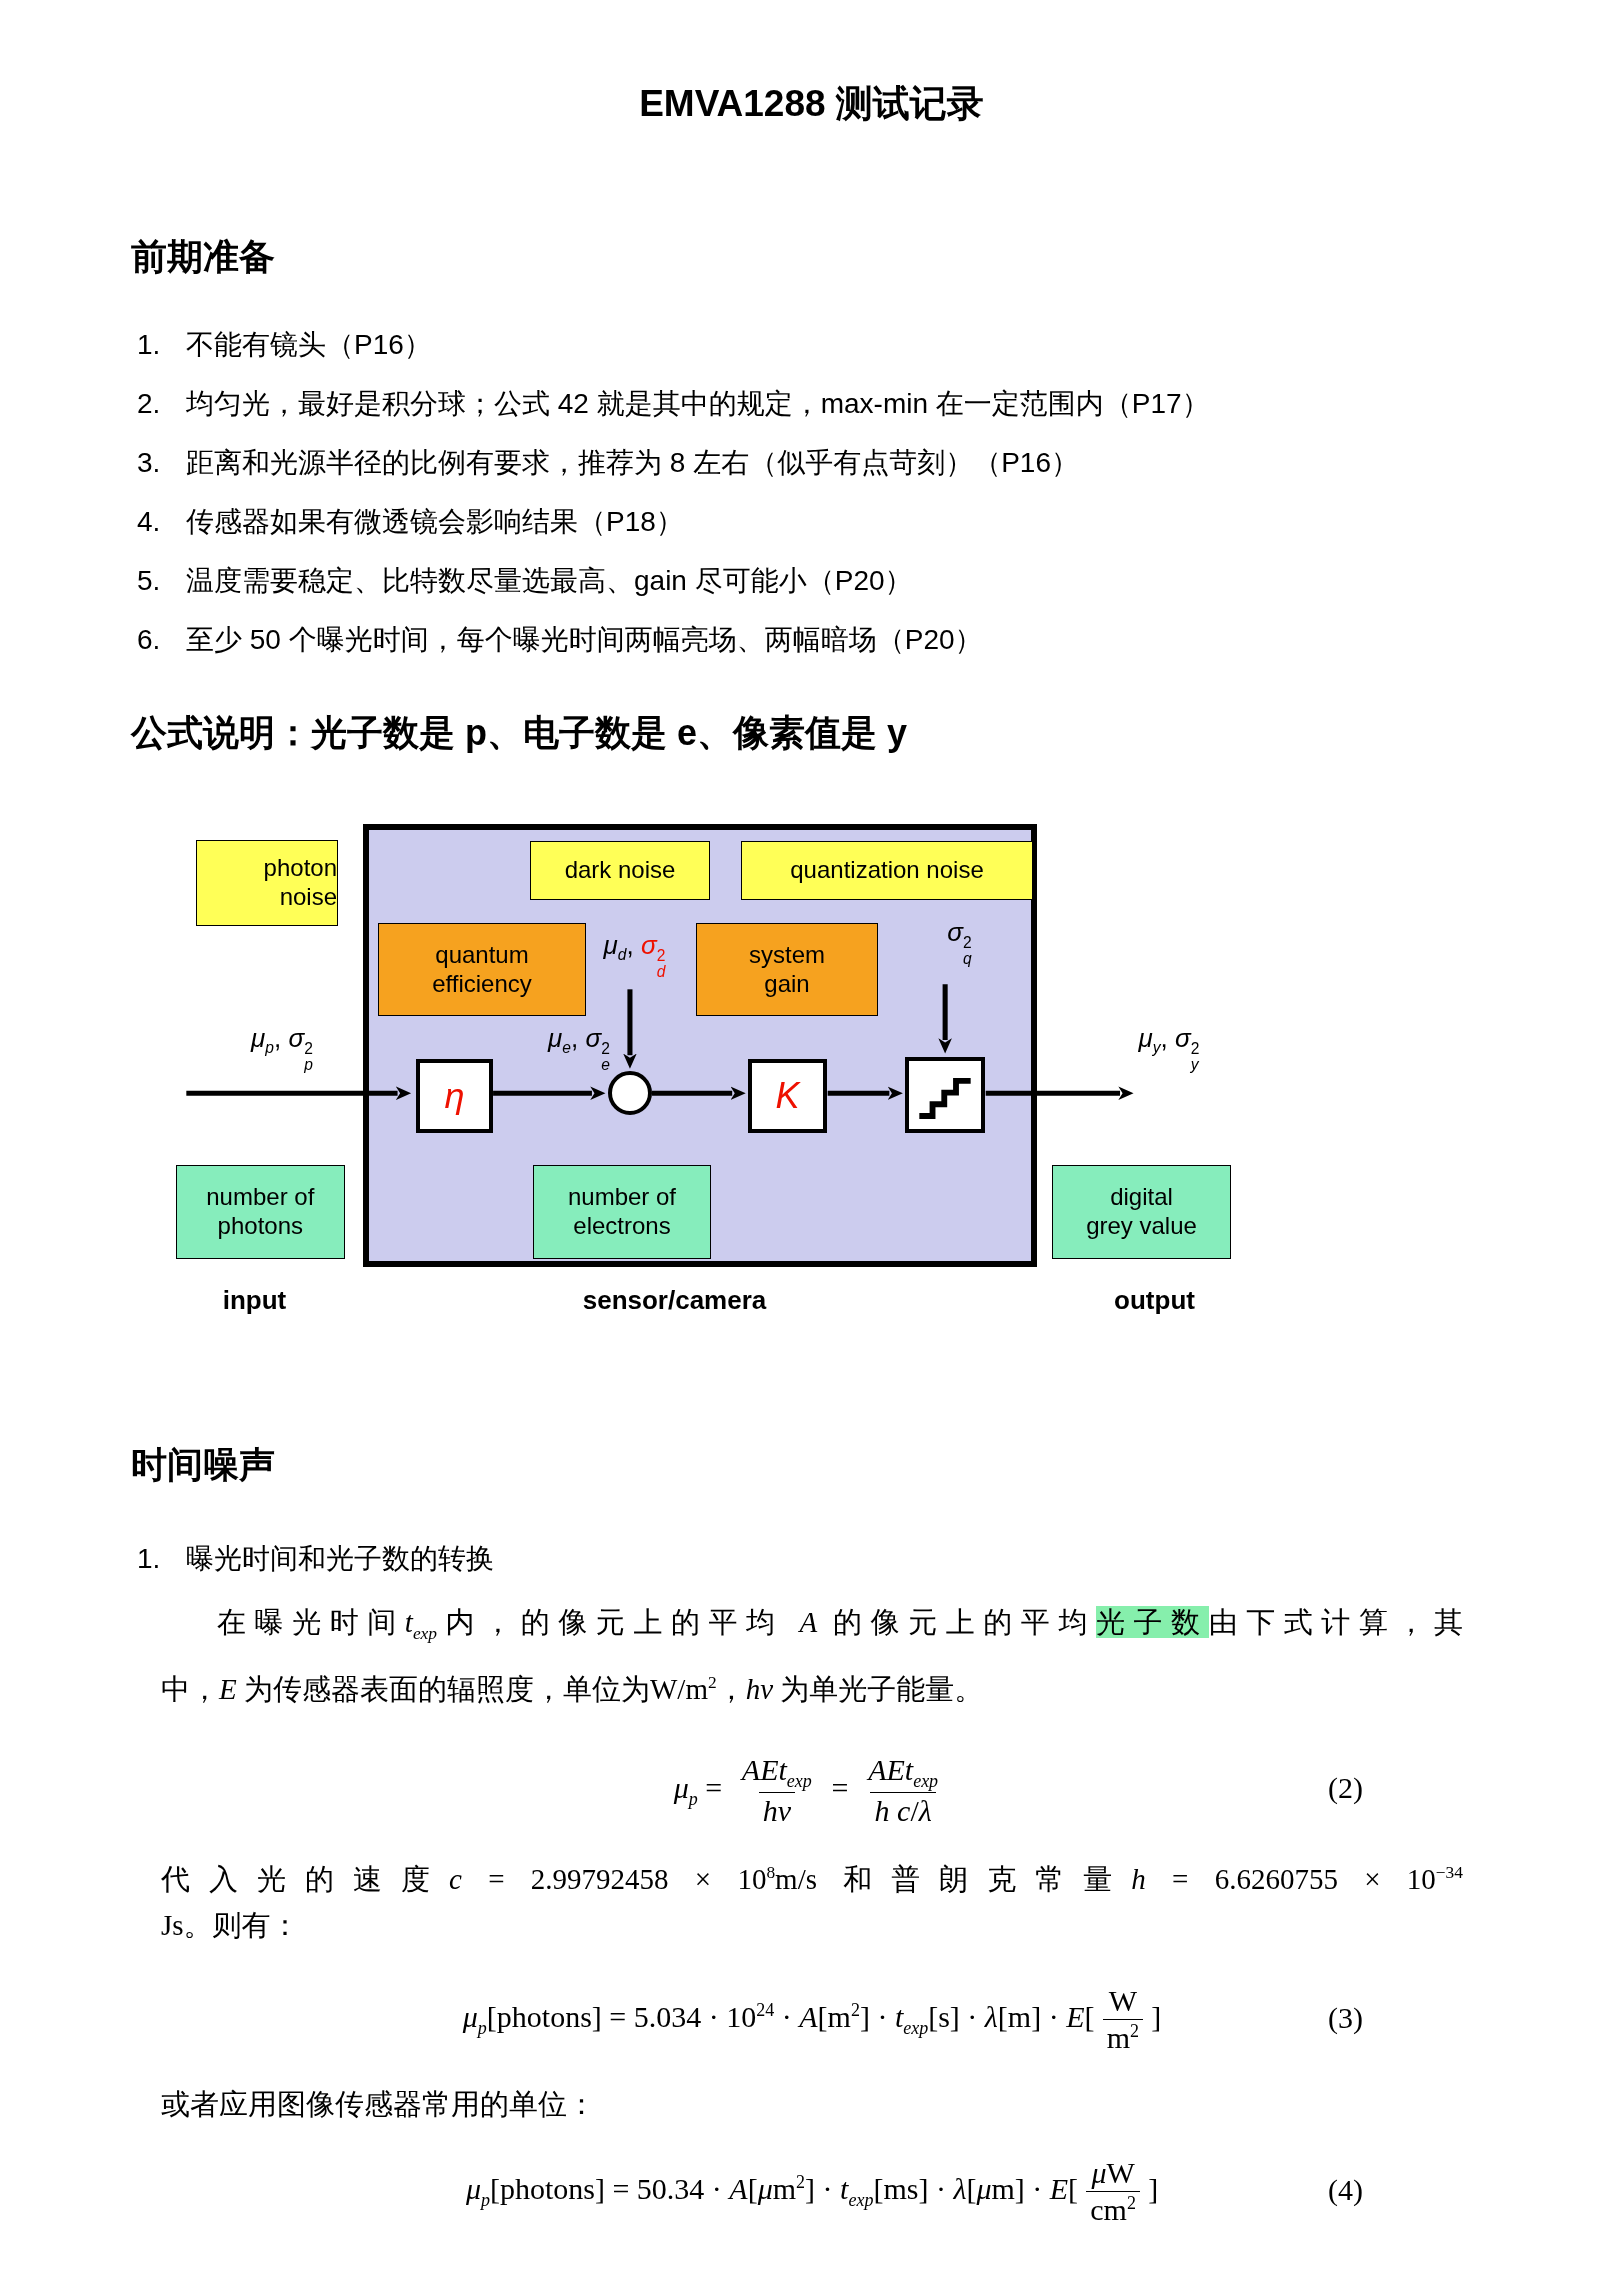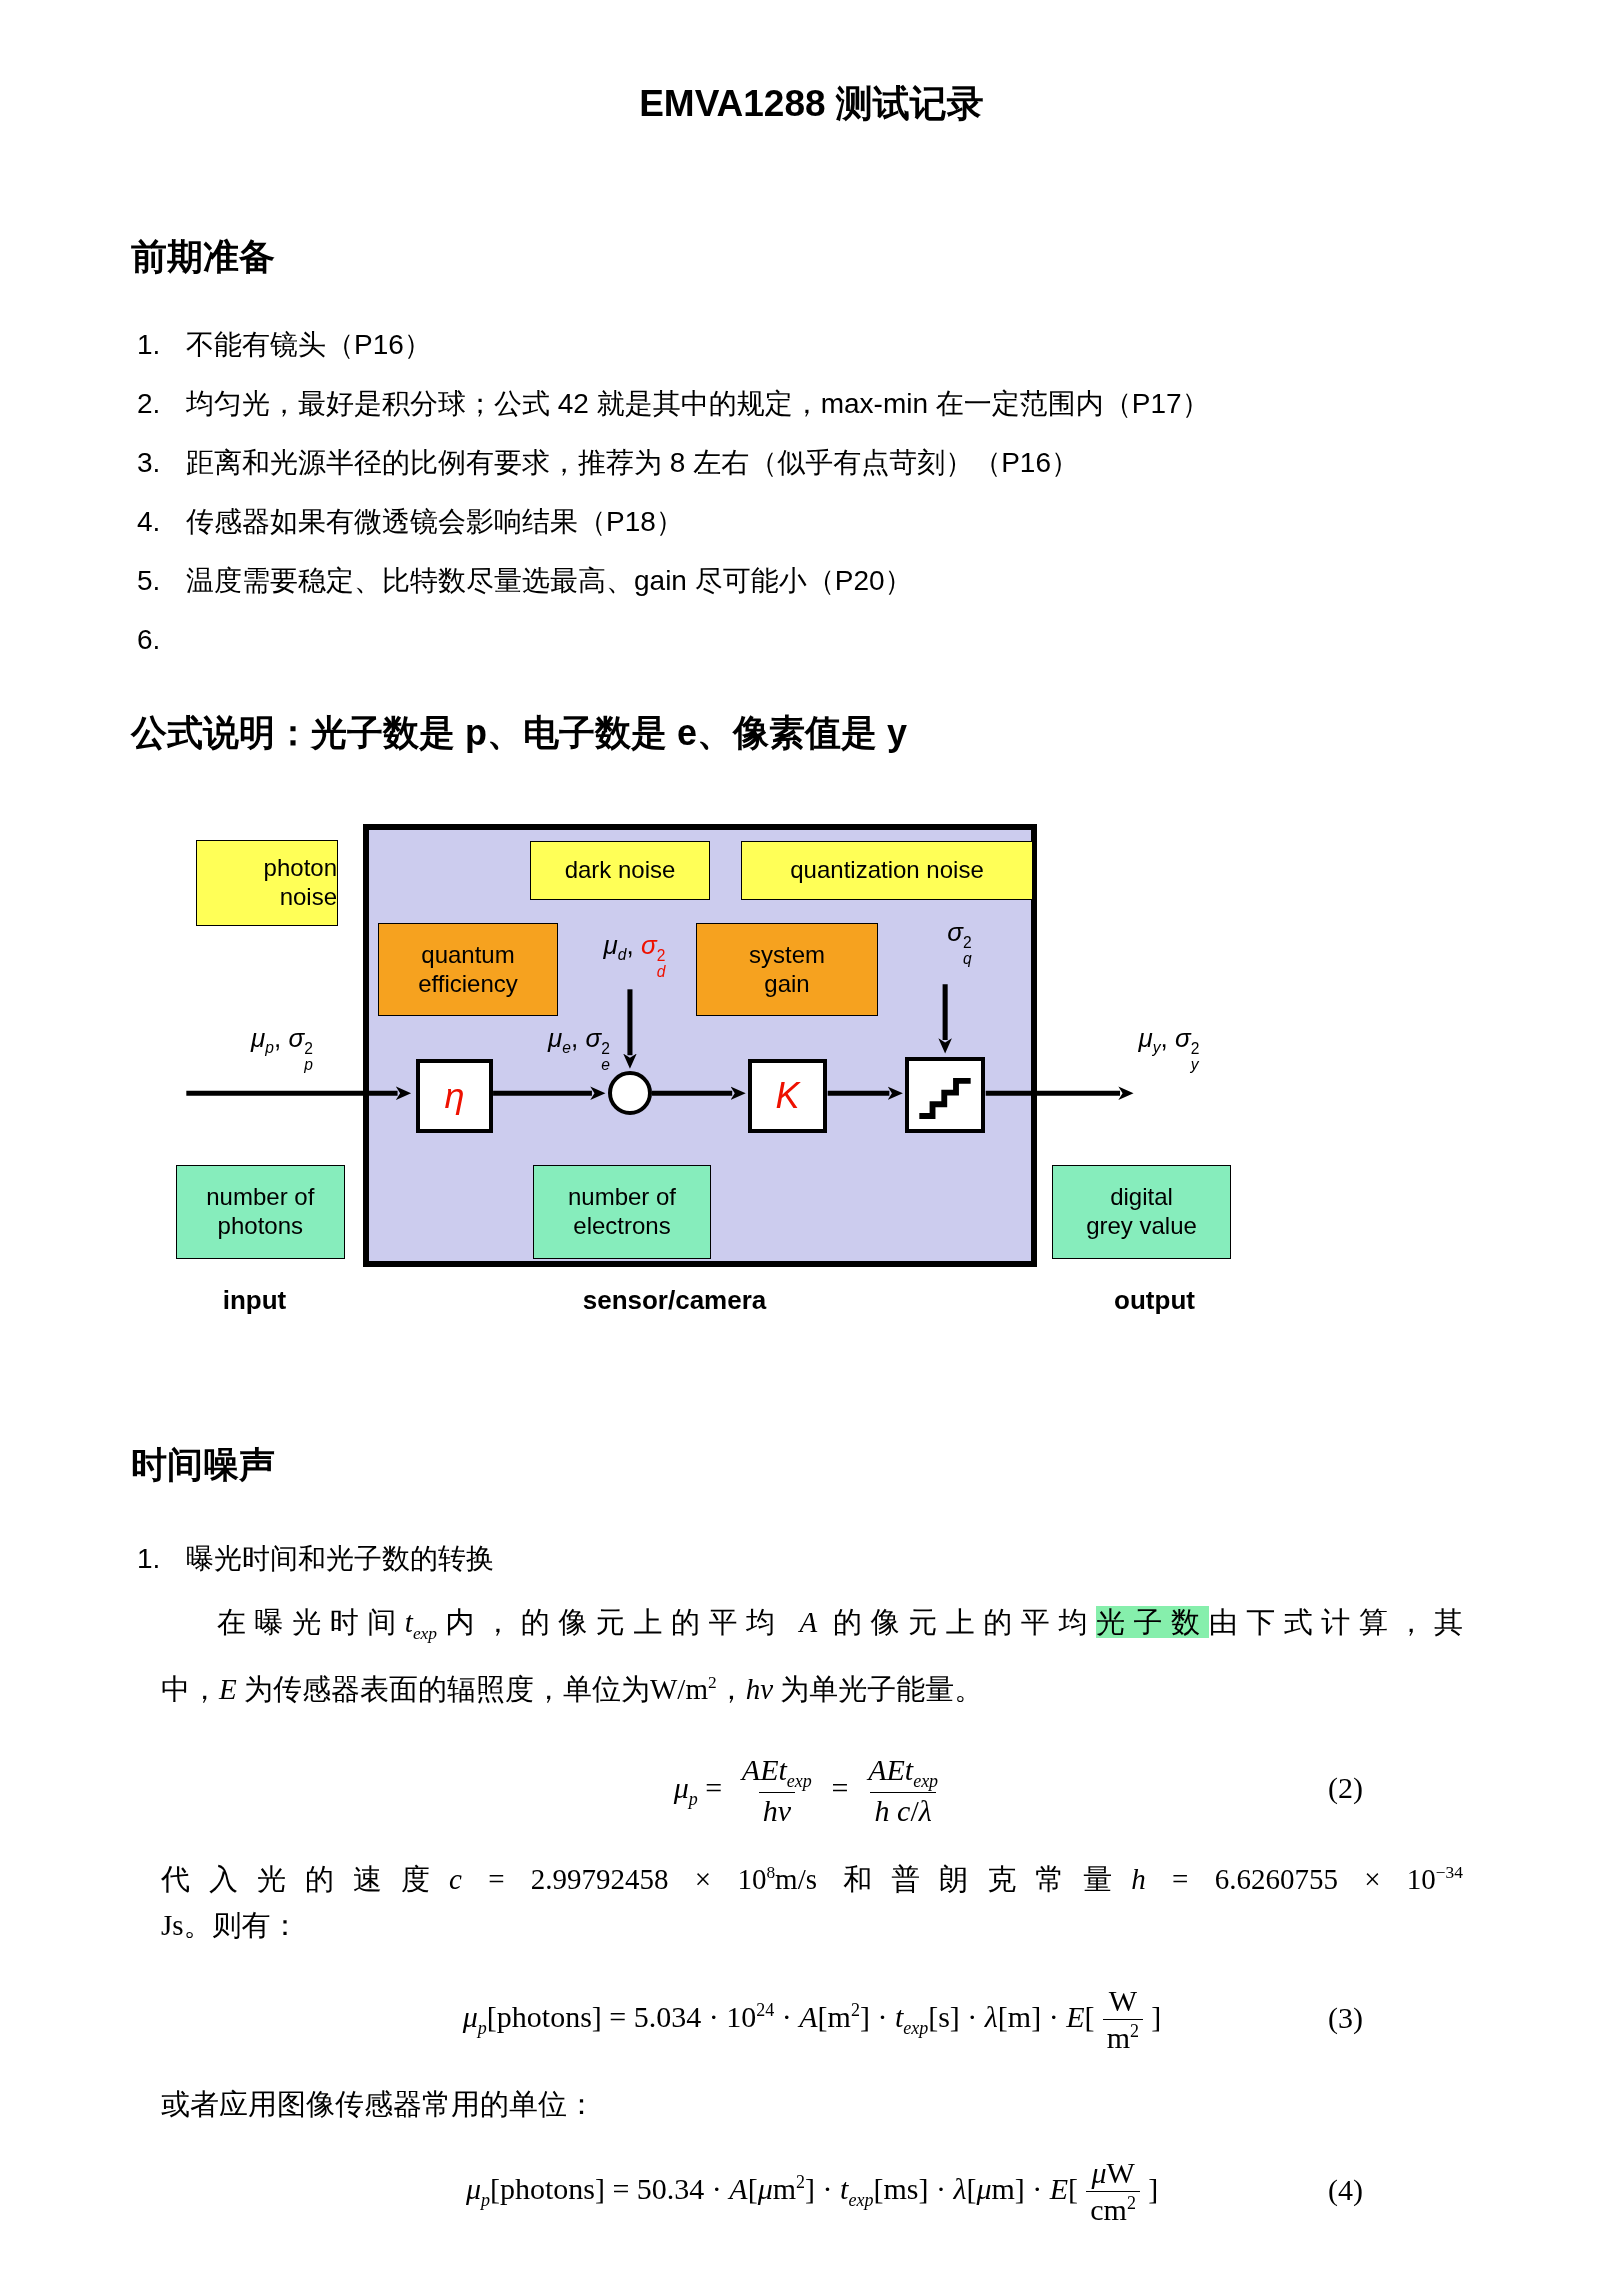--- a/index.html
+++ b/index.html
@@ -89,41 +89,42 @@
     <div class="list-item">
       <span class="num">4.</span>
       <span class="txt">传感器如果有微透镜会影响结果（P18）</span>
     </div>
     <div class="list-item">
       <span class="num">5.</span>
       <span class="txt">温度需要稳定、比特数尽量选最高、gain 尽可能小（P20）</span>
     </div>
     <div class="list-item">
       <span class="num">6.</span>
+      <span class="txt">至少 50 个曝光时间，每个曝光时间两幅亮场、两幅暗场（P20）</span>
     </div>
   </div>
 
   <div class="h1 h2-note">公式说明：光子数是 p、电子数是 e、像素值是 y</div>
 
   <div class="diagram">
 
     <div class="dg-big"></div>
 
     <div class="dg-box yellow left" style="left:27px;top:18px;width:142px;height:86px;">
       <span>photon</span>
       <span>noise</span>
     </div>
     <div class="dg-box yellow" style="left:361px;top:19.4px;width:180px;height:59px;">
       <span>dark noise</span>
     </div>
     <div class="dg-box yellow" style="left:572px;top:19.4px;width:292px;height:59px;">
       <span>quantization noise</span>
     </div>
 
-    <div class="dg-box orange" style="left:209px;top:101px;width:180px;height:93px;">
+    <div class="dg-box orange" style="left:209px;top:101px;width:208px;height:93px;">
       <span>quantum</span>
       <span>efficiency</span>
     </div>
     <div class="dg-box orange" style="left:527px;top:101px;width:182px;height:93px;">
       <span>system</span>
       <span>gain</span>
     </div>
 
     <div class="dg-math" style="left:385px;top:108px;width:161px;"><span class="it">μ</span><sub>d</sub><span>, </span><span class="it red">σ</span><span class="ss red">
           <span class="s-sup">2</span>

